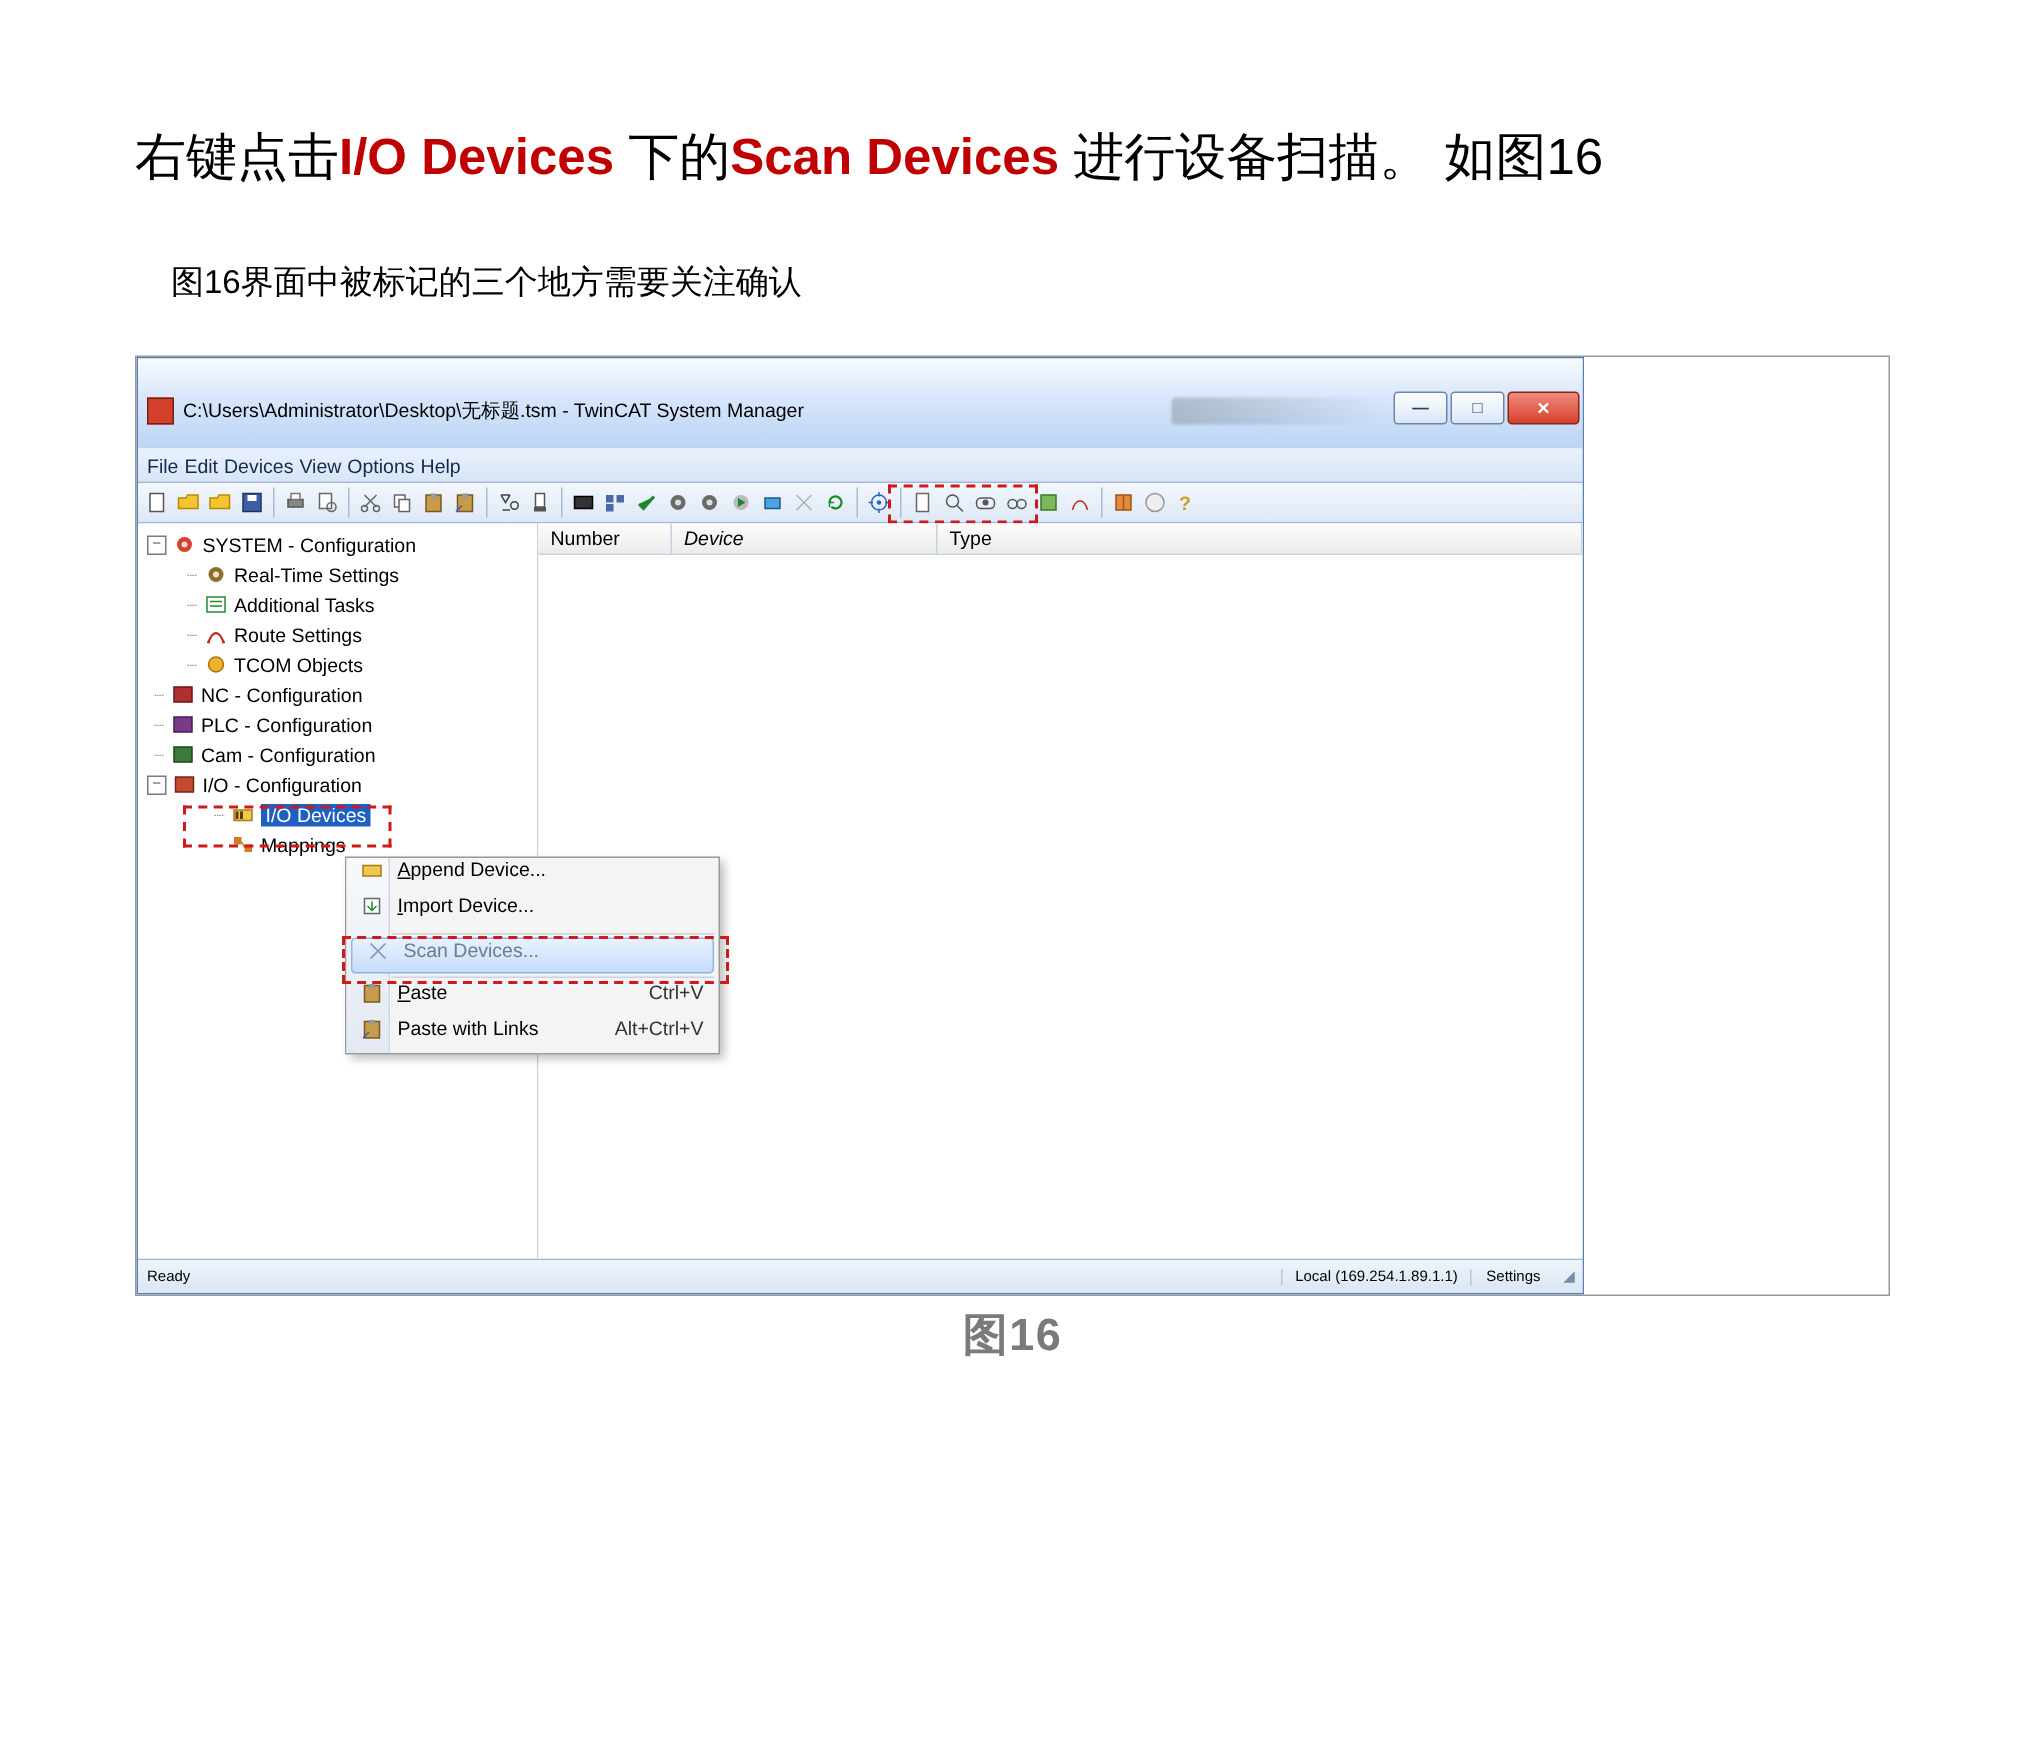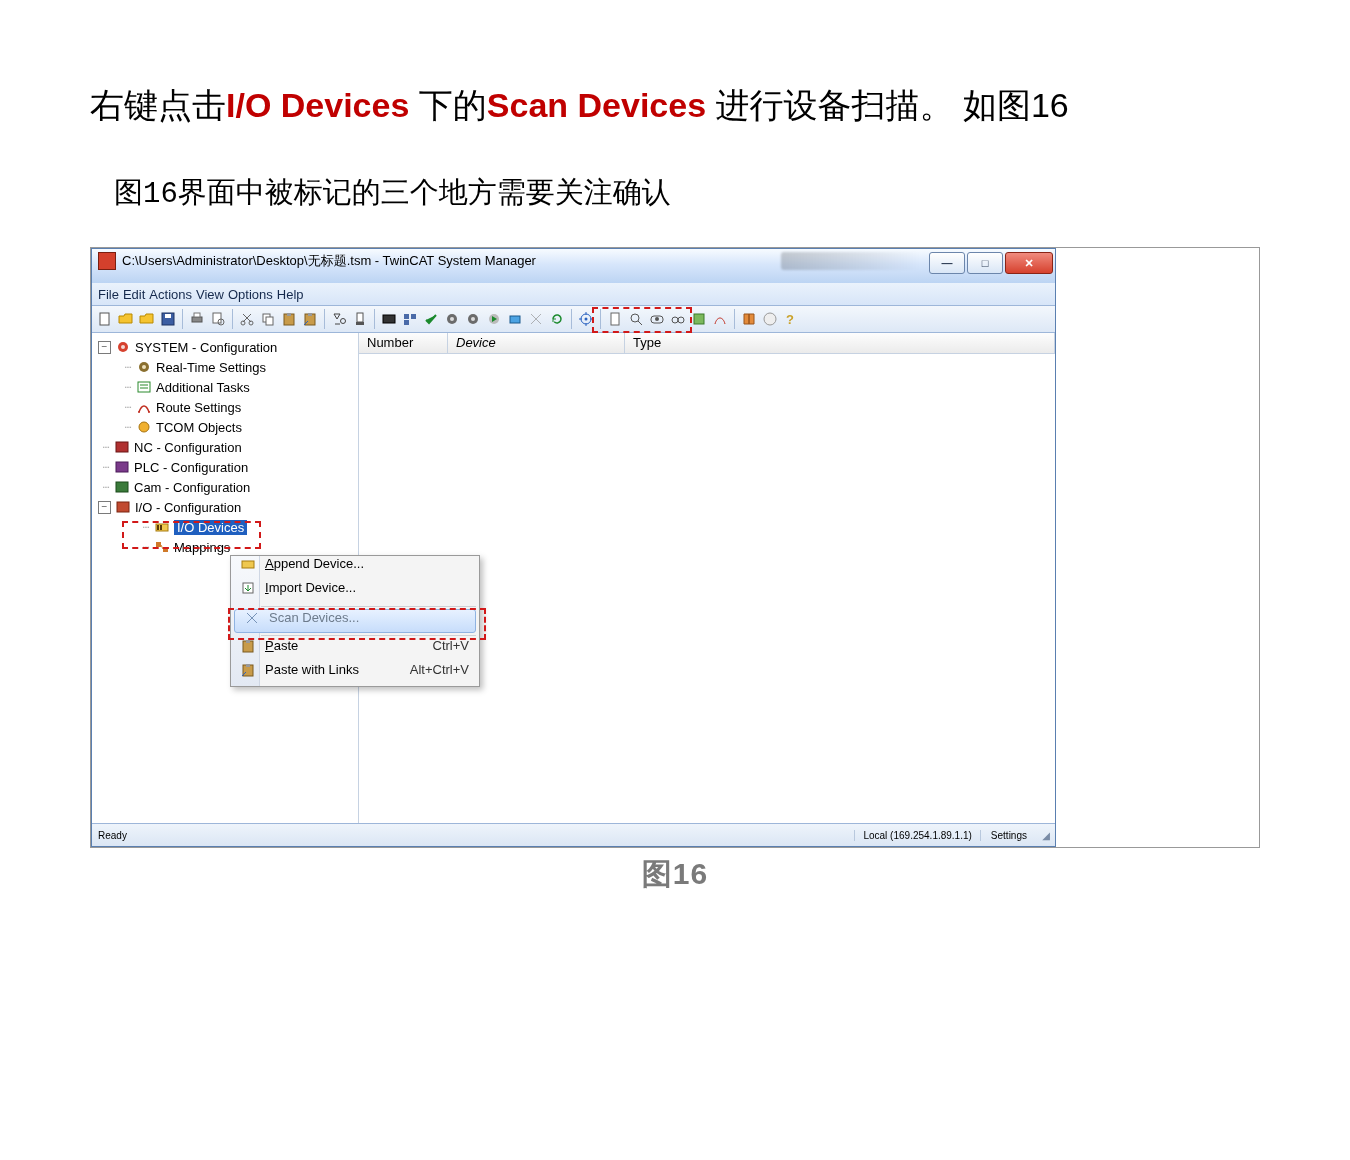--- a/index.html
+++ b/index.html
@@ -1,28 +1,28 @@
 <!DOCTYPE html>
 <html><head>
 <meta charset="utf-8">
 <style>
   html, body { margin:0; padding:0; background:#fff; }
   body { width:1350px; height:1160px; font-family:"Microsoft YaHei","Segoe UI",Tahoma,sans-serif; color:#000; }
   .page { padding:80px 90px 0 90px; }
 
   .instr { font-size:34px; line-height:1.5; font-weight:500; }
   .instr .strong { color:#c00000; font-weight:700; }
-  .note { font-size:29px; margin-top:42px; margin-left:24px;font-family:Liberation Mono, monospace; }
+  .note { font-size:22px; margin-top:42px; margin-left:24px; }
 
   .shot-wrap { margin-top:34px; border:1px solid #999; }
   .caption { text-align:center; font-size:30px; color:#7a7a7a; font-weight:700; margin-top:6px; letter-spacing:1px; }
 
   
   .win { width:963px; border:1px solid #5a7fb0; background:#fff; font-size:13px; }
-  .titlebar { height:28px; background:linear-gradient(#f7fbff,#d7e6fb 45%,#bcd4f3); display:flex; align-items:flex-start; padding:3px 2px; }
+  .titlebar { height:28px; background:linear-gradient(#f7fbff,#d7e6fb 45%,#bcd4f3); display:flex; align-items:flex-end; padding:16px 2px; }
   .title-ico { width:16px;height:16px;margin-left:4px;background:#d4402c;border:1px solid #7a1e10; }
   .title-text { margin-left:6px; font-size:13px; color:#000; flex:1; white-space:nowrap; overflow:hidden; }
   .title-smudge { width:140px;height:18px;background:linear-gradient(90deg,rgba(0,0,0,.18),rgba(0,0,0,0));filter:blur(1px);margin-right:8px;border-radius:3px; }
   .winbtns { display:flex; gap:2px; }
   .winbtns .wb { width:34px;height:20px;border:1px solid #6c86ab;border-radius:3px;display:flex;align-items:center;justify-content:center;font-size:11px;font-weight:700;color:#2d3c54;background:linear-gradient(#fefefe,#d9e6f6); }
   .winbtns .wb.close { background:linear-gradient(#f08b7e,#d6412e);color:#fff;border-color:#8a2416;width:46px; }
 
   .menubar { height:22px; background:linear-gradient(#eaf2fc,#d7e5f8); display:flex; align-items:center; padding:0 6px; gap:4px; color:#15294c; border-bottom:1px solid #9db6d9; }
   .menubar span { font-size:13px; }
 
@@ -85,21 +85,21 @@
         <div class="winbtns">
           <div class="wb">—</div>
           <div class="wb">□</div>
           <div class="wb close">✕</div>
         </div>
       </div>
 
       <div class="menubar">
         <span>File</span>
         <span>Edit</span>
-        <span>Actions</span>
+        <span>Devices</span>
         <span>View</span>
         <span>Options</span>
         <span>Help</span>
       </div>
 
       <div class="toolbar" style="position:relative;">
         <span class="tb">
             <svg viewBox="0 0 16 16">
               <rect x="3" y="2" width="9" height="12" fill="#fff" stroke="#555"></rect>
             </svg>

